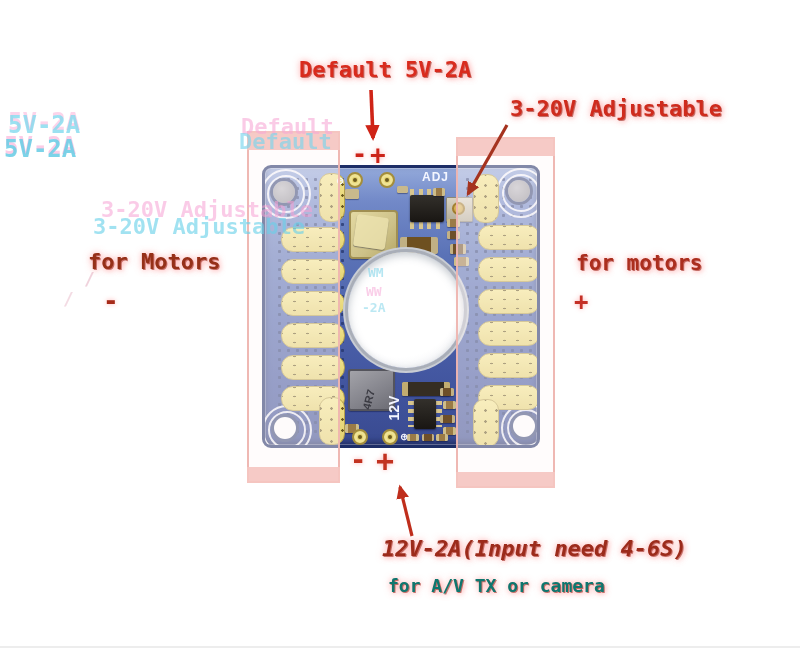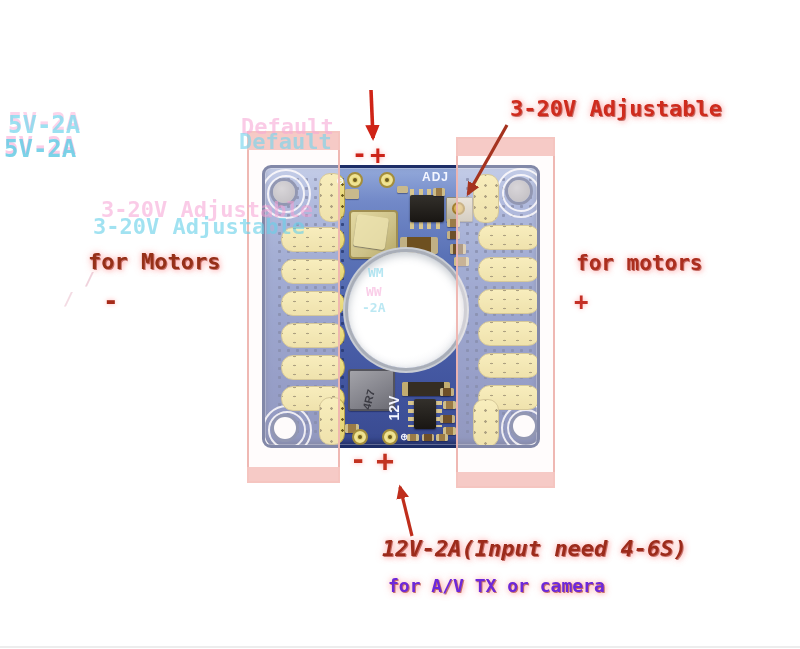--- a/index.html
+++ b/index.html
@@ -192,30 +192,31 @@
       </marker>
       <marker id="head3" markerWidth="6" markerHeight="5" refX="3.6" refY="2" orient="auto">
         <path d="M0,0 L4.4,2 L0,4 Z" fill="#bf2e1c"></path>
       </marker>
     </defs>
     <line x1="371" y1="90" x2="373" y2="138" stroke="#cf2417" stroke-width="3.6" marker-end="url(#head1)"></line>
     <line x1="507" y1="125" x2="468" y2="194" stroke="#a5331f" stroke-width="3.2" marker-end="url(#head2)"></line>
     <line x1="412" y1="536" x2="400" y2="487" stroke="#bf2e1c" stroke-width="3.2" marker-end="url(#head3)"></line>
   </svg>
 
+  <div class="ann" style="left:299px;top:59px;font-size:22px;color:#d92b1d;">Default 5V-2A</div>
   <div class="ann" style="left:510px;top:98px;font-size:22px;color:#cf2b1d;">3-20V Adjustable</div>
 
   <div class="ann" style="left:88px;top:251px;font-size:22px;color:#953018;">for Motors</div>
   <div class="sign" style="left:103px;top:288px;font-size:26px;color:#a62a18;">-</div>
 
   <div class="ann" style="left:576px;top:253px;font-size:21px;color:#ab2e1e;">for motors</div>
   <div class="sign" style="left:574px;top:290px;font-size:24px;color:#c43026;">+</div>
 
   <div class="sign" style="left:352px;top:141px;font-size:25px;color:#cc2318;">-</div>
   <div class="sign" style="left:370px;top:142px;font-size:26px;color:#cc2318;">+</div>
 
   <div class="sign" style="left:350px;top:446px;font-size:27px;color:#c23220;">-</div>
   <div class="sign" style="left:376px;top:446px;font-size:30px;color:#c23220;">+</div>
 
   <div class="ann" style="left:382px;top:538px;font-size:22px;color:#9c2b1b;font-style:italic;">12V-2A(Input need 4-6S)</div>
-  <div class="ann" style="left:388px;top:577px;font-size:18px;color:#6d28d9;">for A/V TX or camera</div>
+  <div class="ann" style="left:388px;top:577px;font-size:18px;color:#0f766e;">for A/V TX or camera</div>
 
 </div>
 
 </body></html>

